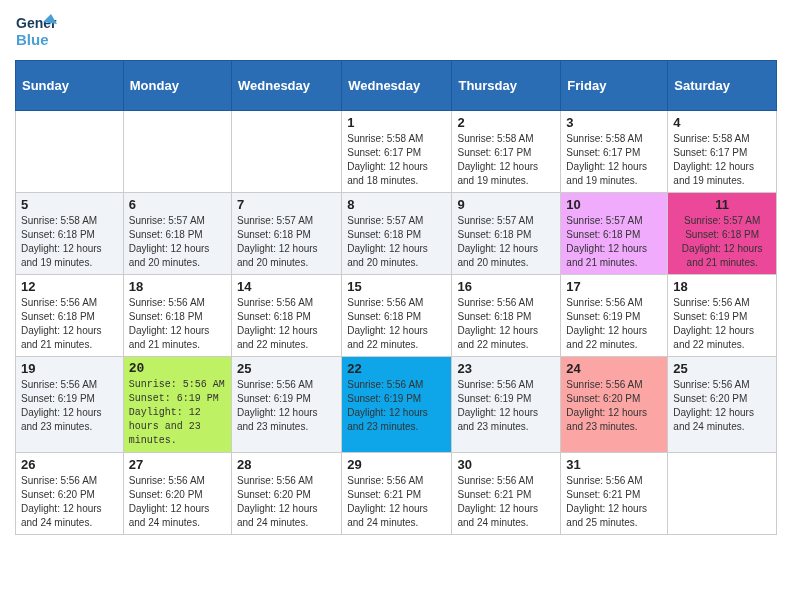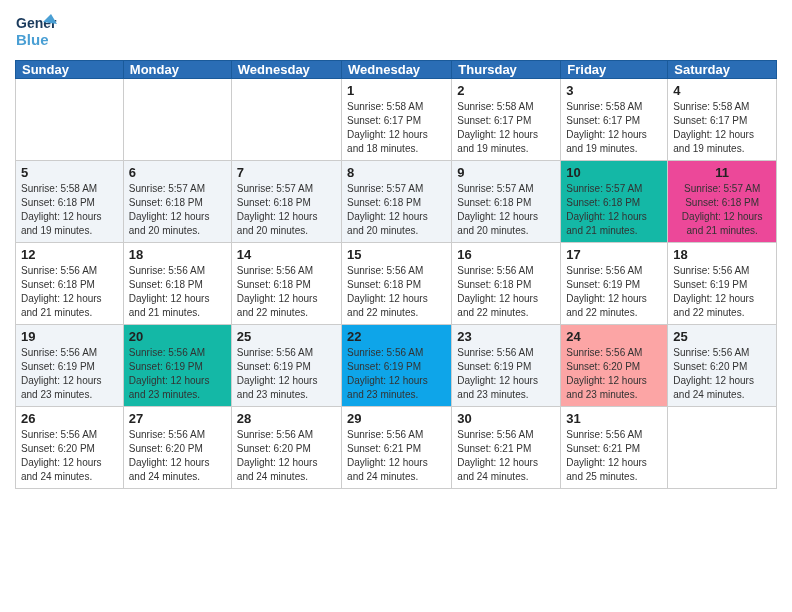--- a/index.html
+++ b/index.html
@@ -40,21 +40,21 @@
     }
     .calendar {
       width: 100%;
       border-collapse: collapse;
       border: 1px solid #ccc;
     }
     .calendar th {
       background-color: #2a6db5;
       color: #fff;
       text-align: left;
-      padding: 1px 6px;
+      padding: 17px 6px;
       font-size: 13px;
       font-weight: bold;
       border: 1px solid #1a5a9a;
     }
     .calendar td {
       vertical-align: top;
       border: 1px solid #ccc;
       padding: 4px 5px;
       width: 113px;
       height: 82px;
@@ -179,21 +179,21 @@
 Daylight: 12 hours
 and 20 minutes.</div>
           </td>
           <td style="background: rgb(240, 244, 248);">
             <span class="day-number">9</span>
             <div class="day-info">Sunrise: 5:57 AM
 Sunset: 6:18 PM
 Daylight: 12 hours
 and 20 minutes.</div>
           </td>
-          <td style="background: #14b8a6;">
+          <td style="background: #f0abfc;">
             <span class="day-number">10</span>
             <div class="day-info">Sunrise: 5:57 AM
 Sunset: 6:18 PM
 Daylight: 12 hours
 and 21 minutes.</div>
           </td>
           <td style="background: #ec4899; text-align: center;">
             <span class="day-number">11</span>
             <div class="day-info">Sunrise: 5:57 AM
 Sunset: 6:18 PM
@@ -253,21 +253,21 @@
           </td>
         </tr>
         <tr>
           <td style="background: rgb(240, 244, 248);">
             <span class="day-number">19</span>
             <div class="day-info">Sunrise: 5:56 AM
 Sunset: 6:19 PM
 Daylight: 12 hours
 and 23 minutes.</div>
           </td>
-          <td style="background: #14b8a6;">
+          <td style="background: #bef264; font-family: Liberation Mono, monospace;">
             <span class="day-number">20</span>
             <div class="day-info">Sunrise: 5:56 AM
 Sunset: 6:19 PM
 Daylight: 12 hours
 and 23 minutes.</div>
           </td>
           <td style="background: rgb(240, 244, 248);">
             <span class="day-number">25</span>
             <div class="day-info">Sunrise: 5:56 AM
 Sunset: 6:19 PM

